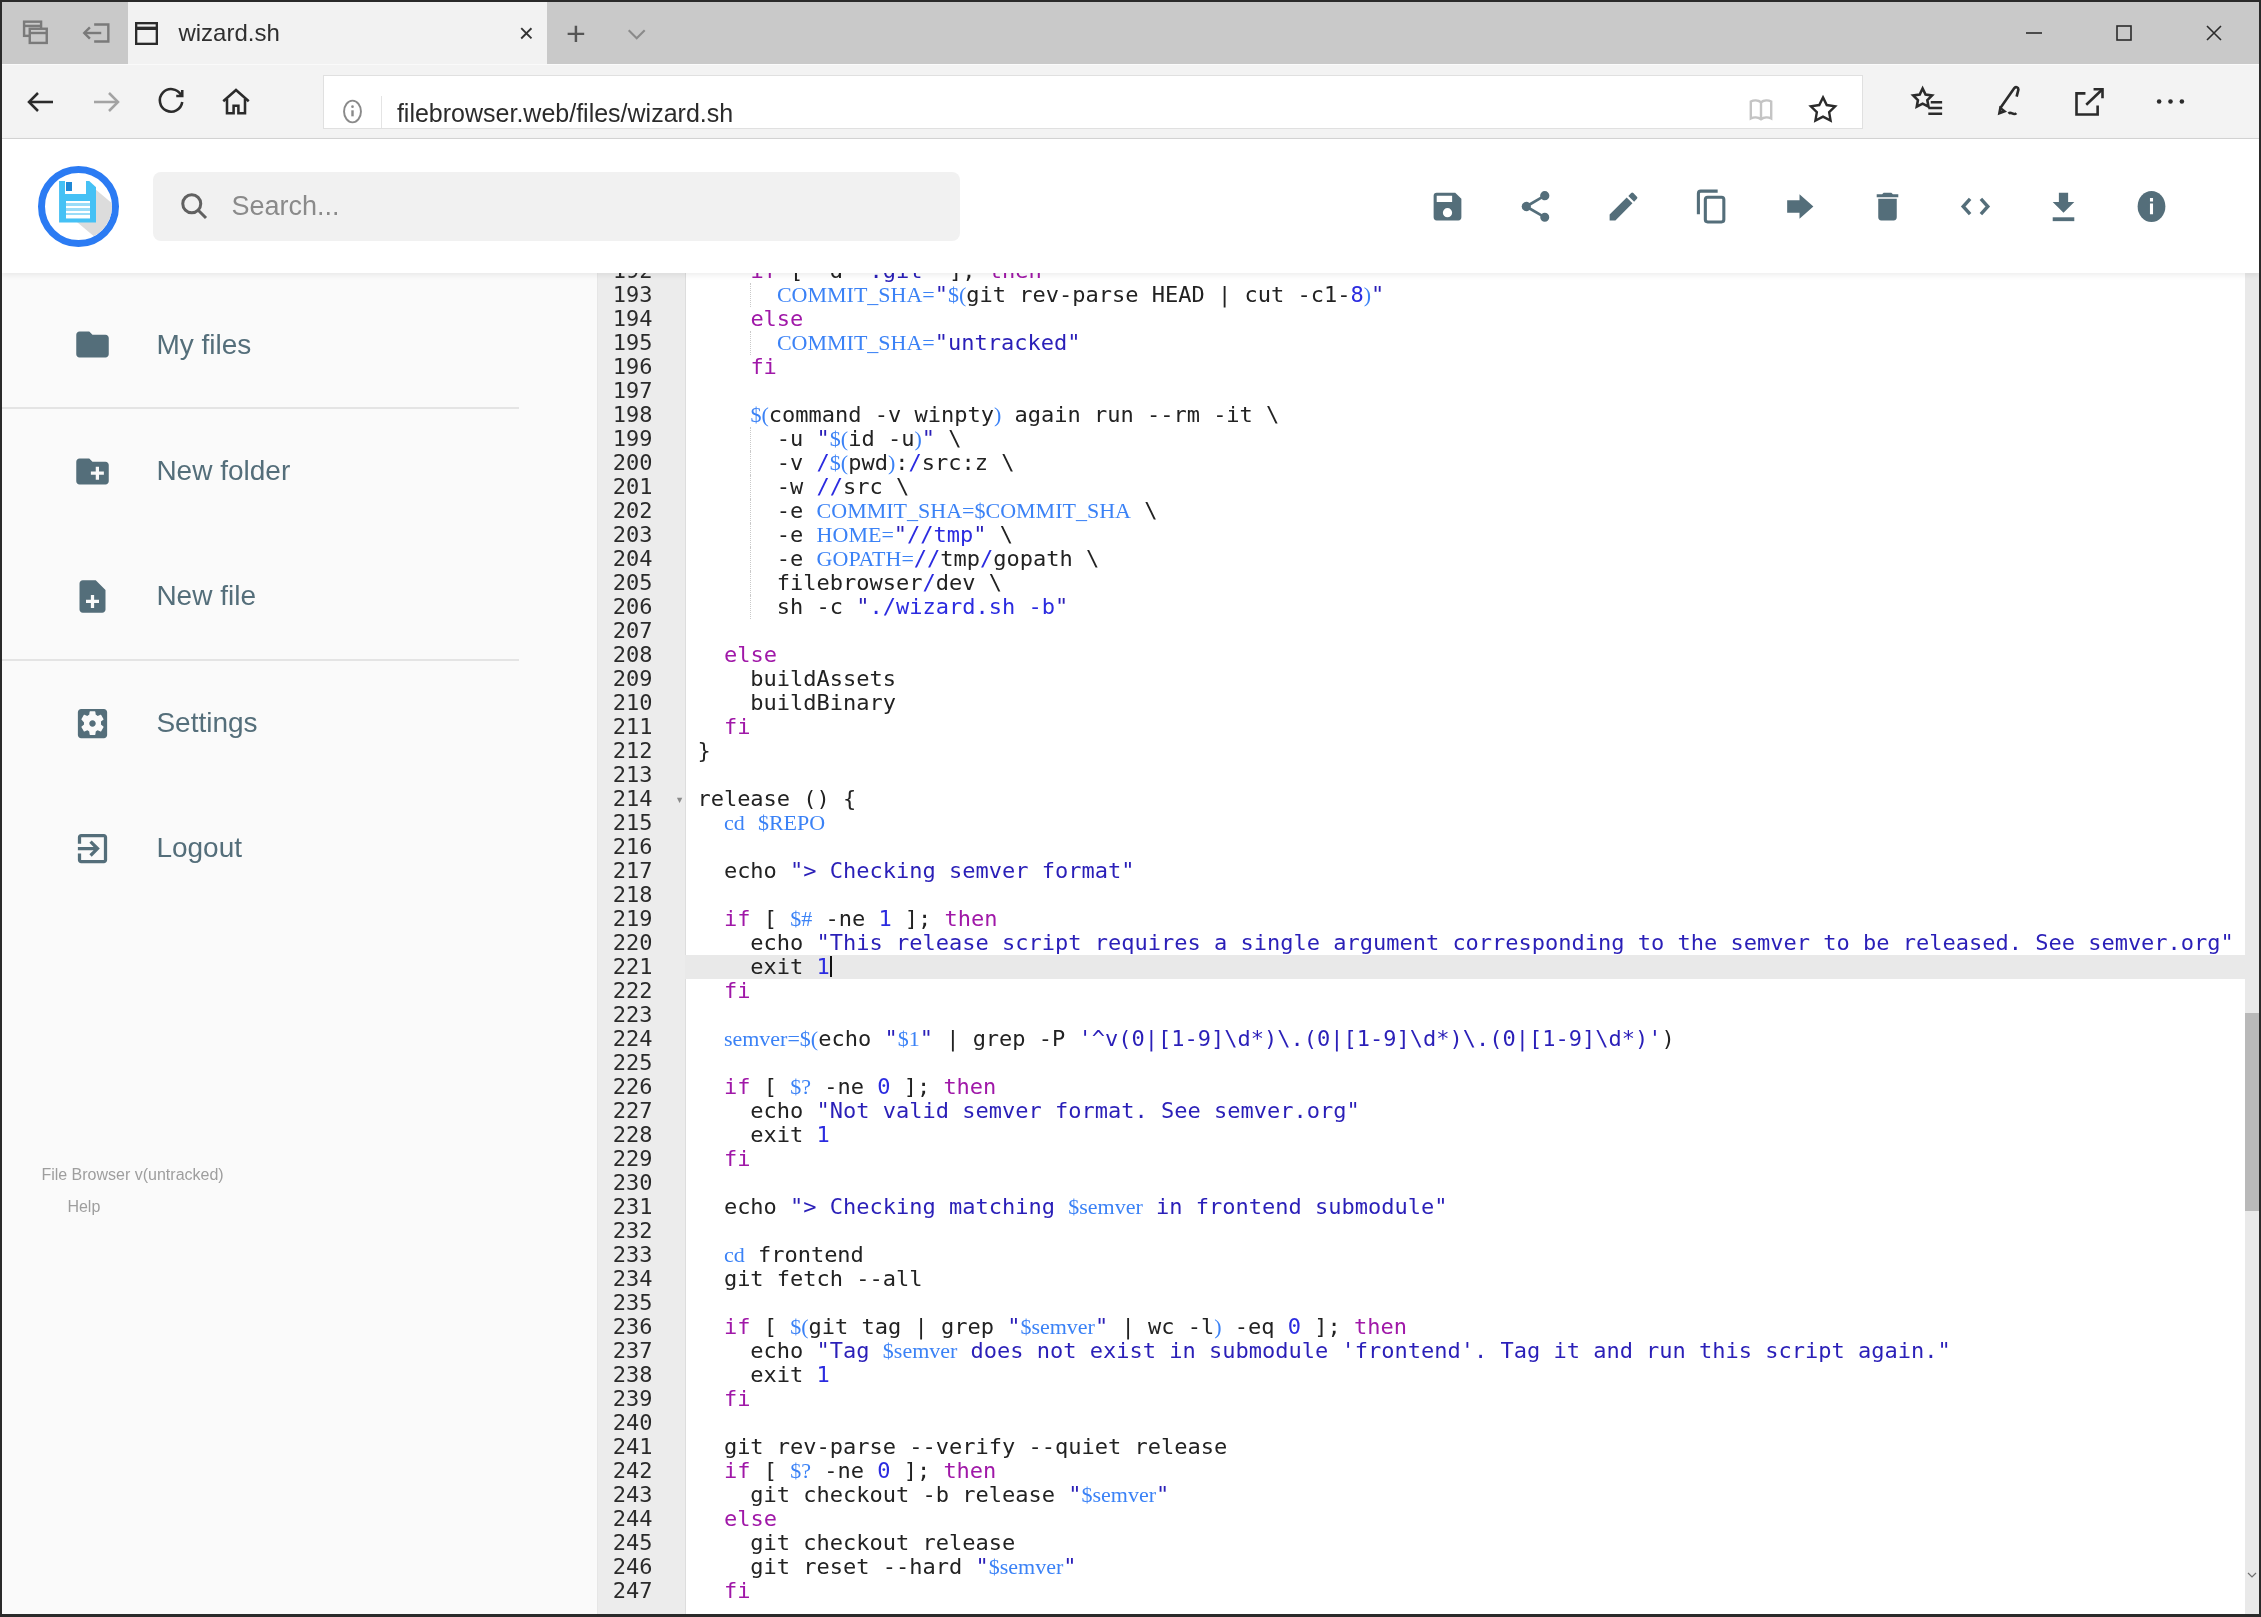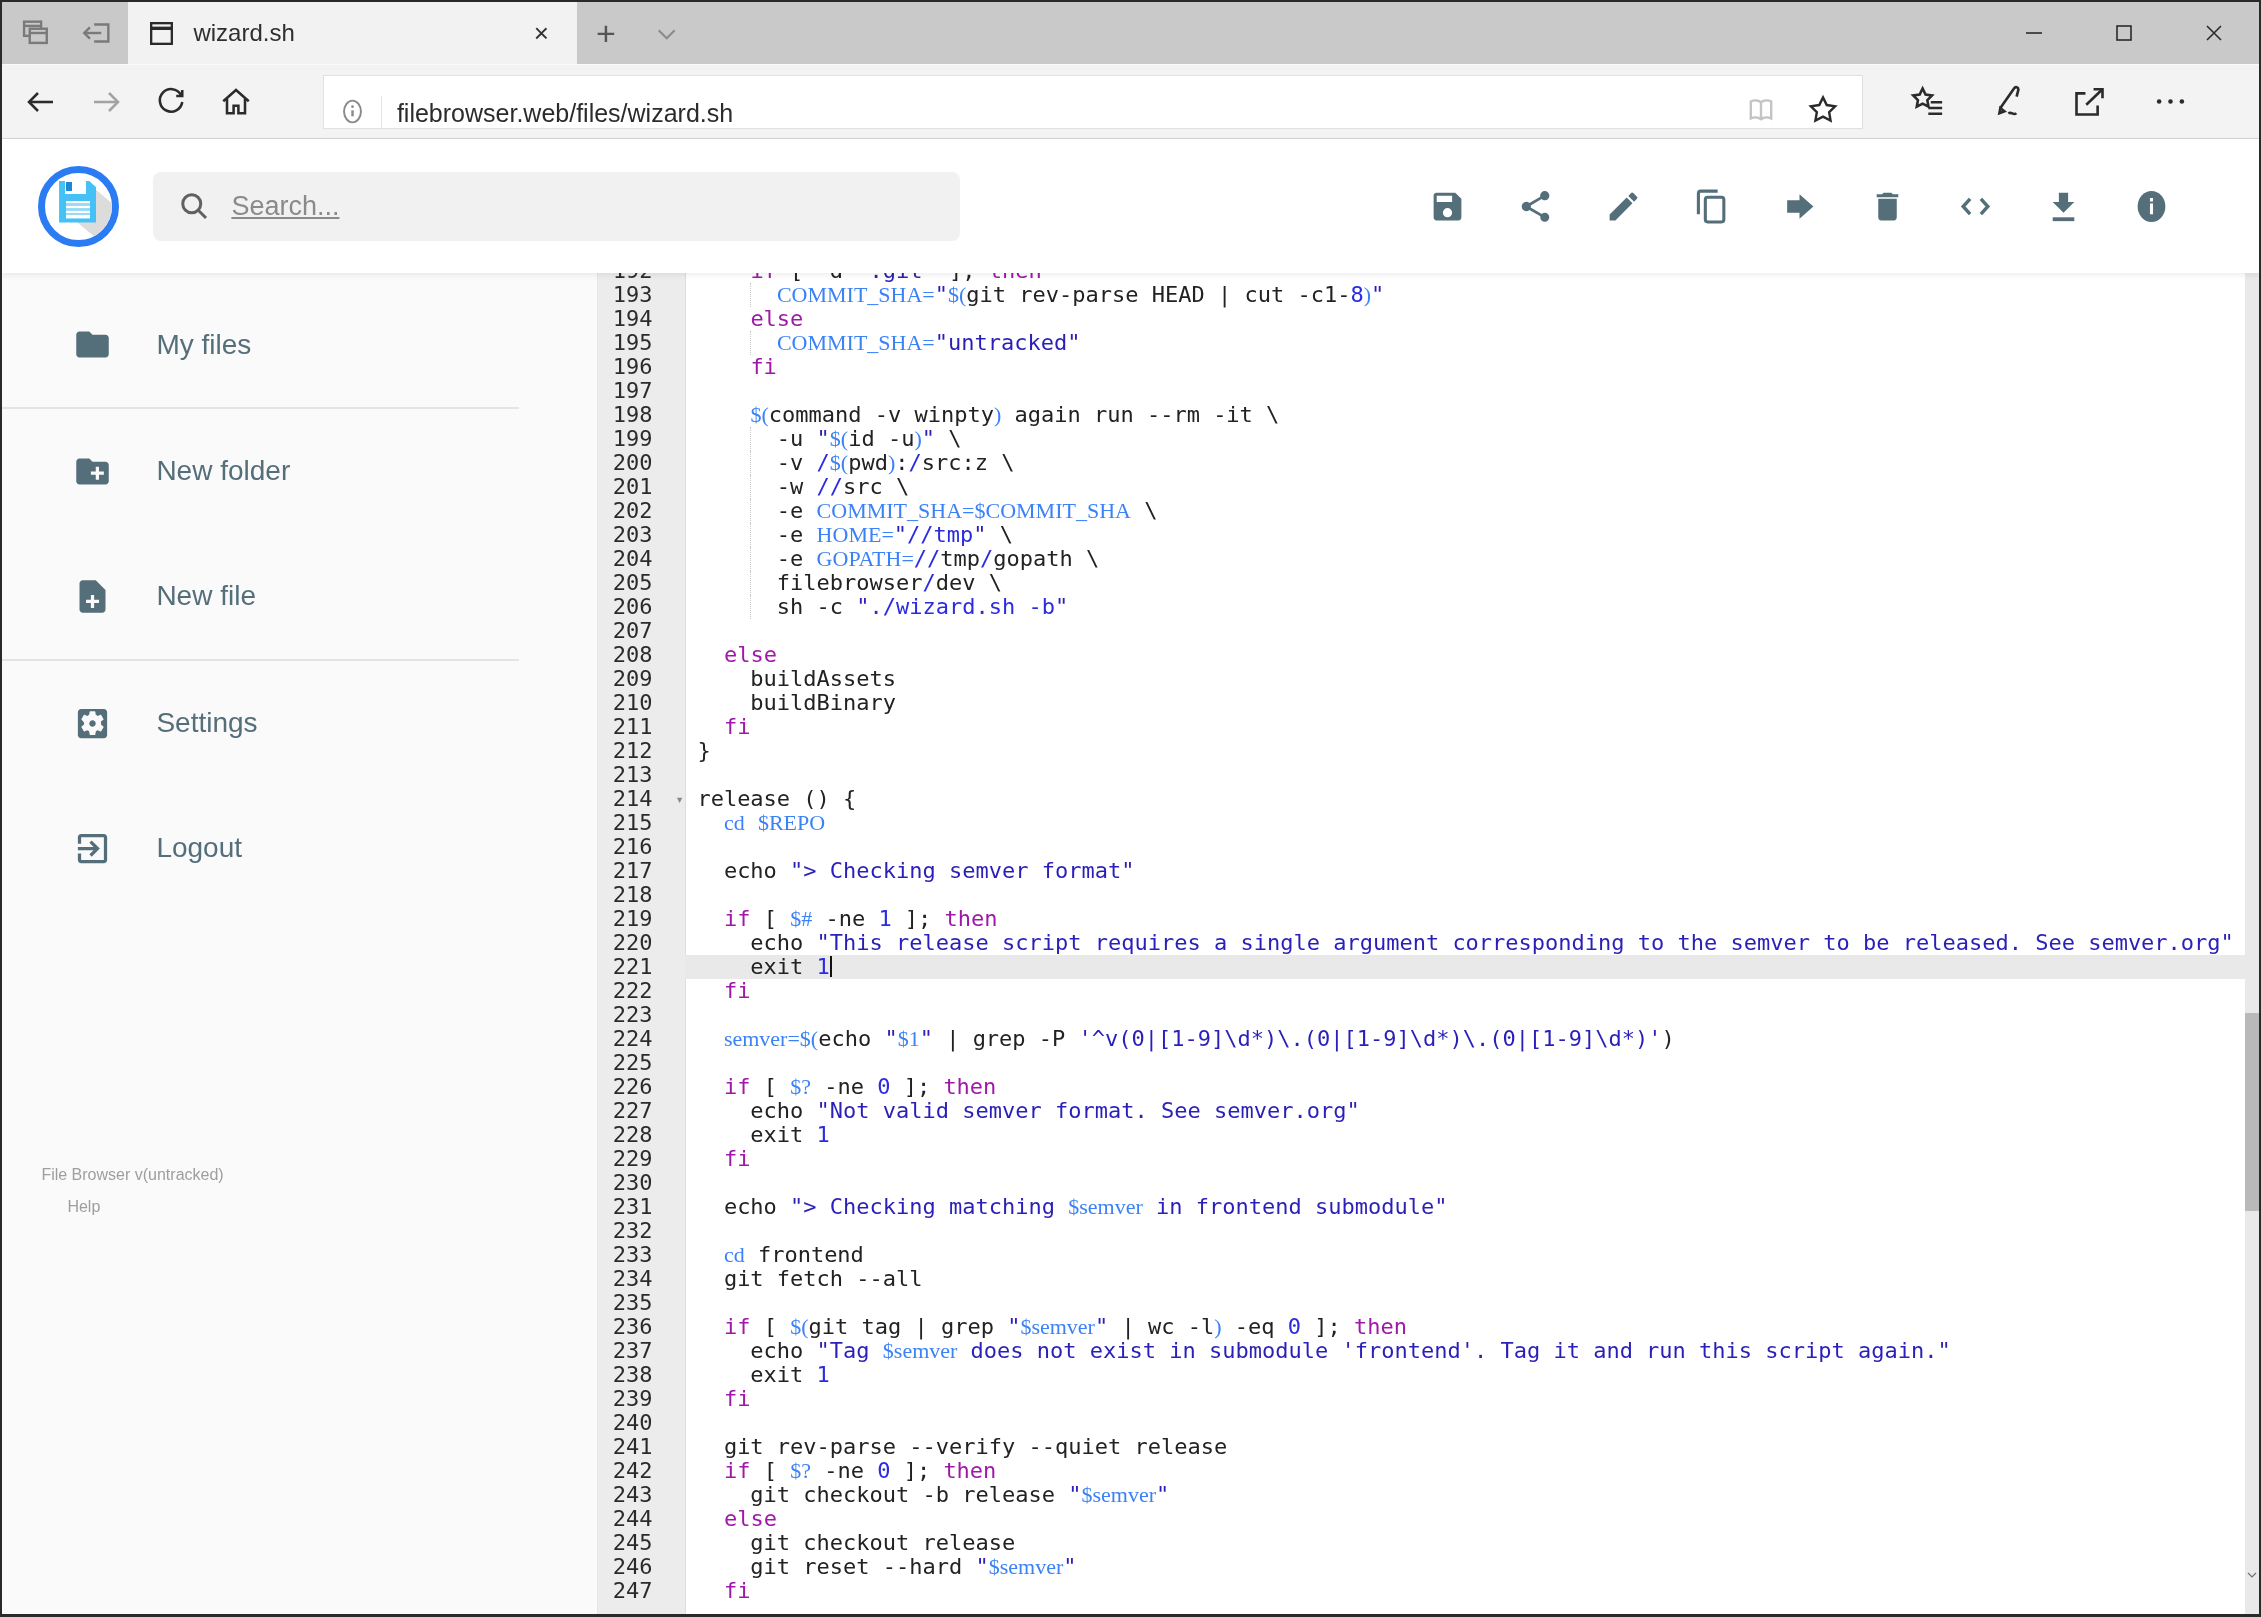--- a/index.html
+++ b/index.html
@@ -3,21 +3,21 @@
 <meta charset="utf-8">
 <style>
   html,body{margin:0;padding:0;}
   body{width:2261px;height:1617px;position:relative;overflow:hidden;
        font-family:"Liberation Sans", sans-serif;background:#fafafa;}
   .frame{position:absolute;inset:0;border:2.4px solid #2a2a2a;border-bottom-width:3.2px;pointer-events:none;z-index:99;}
 
   
   .tabbar{position:absolute;left:2.4px;right:2.4px;top:2.4px;height:62px;background:#c9c9c9;display:flex;align-items:stretch;}
   .tab-sys-btn{width:63px;display:flex;align-items:center;justify-content:center;}
-  .tab{width:413px;background:#f2f2f2;display:flex;align-items:center;padding:0 18px;gap:16px;}
+  .tab{width:413px;background:#f2f2f2;display:flex;align-items:center;padding:0 3px;gap:16px;}
   .tab-title{font-size:24px;color:#2f2f2f;flex:1;}
   .tab-close{font-size:26px;color:#333;width:36px;text-align:center;}
   .newtab{width:57px;display:flex;align-items:center;justify-content:center;font-size:34px;color:#555;font-weight:300;}
   .tablist-btn{width:65px;display:flex;align-items:center;justify-content:center;}
   .win-controls{margin-left:auto;display:flex;}
   .win-btn{width:90px;display:flex;align-items:center;justify-content:center;color:#2b2b2b;}
 
   
   .toolbar{position:absolute;left:2.4px;right:2.4px;top:65px;height:73px;background:#f3f3f3;border-bottom:1.6px solid #d6d6d6;display:flex;align-items:center;}
   .nav-btn{width:52px;height:52px;display:flex;align-items:center;justify-content:center;margin-left:13px;}
@@ -31,21 +31,21 @@
   .appheader{position:absolute;left:2.4px;right:2.4px;top:139px;height:134px;background:#fff;box-shadow:0 2.4px 5.7px rgba(0,0,0,.08);z-index:5;display:flex;align-items:center;}
   .logo{position:relative;width:81px;height:81px;margin-left:36px;border-radius:50%;border:7.3px solid var(--accent);background:#fff;box-sizing:border-box;overflow:hidden;}
   .logo-shadow{position:absolute;left:24px;top:27.4px;width:65px;height:37px;background:#dcdcdc;transform:rotate(40deg);}
   .floppy{position:absolute;left:13.7px;top:8px;width:37px;height:42px;background:#45c1f5;
           clip-path:polygon(0 0,80% 0,100% 16%,100% 100%,0 100%);}
   .floppy-label{position:absolute;left:5.7px;top:0;width:21px;height:13.7px;background:#fff;}
   .floppy-notch{position:absolute;left:1.6px;top:1.6px;width:5.7px;height:9px;background:#1e88d6;}
   .floppy-lines{position:absolute;left:6.5px;top:20px;width:24px;height:18px;background:#fff;
           background-image:repeating-linear-gradient(#fff 0 2.4px,#9adcf8 2.4px 4.8px);}
   .search{margin-left:34px;width:807px;height:69px;background:#f1f1f1;border-radius:8px;display:flex;align-items:center;}
-  .search-ph{font-size:27px;color:#8a8a8a;margin-left:19.4px;text-decoration:underline;}
+  .search-ph{font-size:27px;color:#8a8a8a;margin-left:19.4px;}
   .actions{margin-left:auto;display:flex;gap:51px;padding-right:89px;}
   .act{width:37px;height:37px;display:flex;align-items:center;justify-content:center;}
 
   
   .content{position:absolute;left:2.4px;right:2.4px;top:273px;bottom:3.2px;background:#fafafa;}
   .sidebar{position:absolute;left:0;top:0;bottom:4px;width:517px;}
   .side-item{display:flex;align-items:center;height:89px;padding-left:71px;gap:44px;color:#546e7a;}
   .side-item .lbl{font-size:28px;}
   .divider{height:1.6px;background:#e4e4e4;margin:18px 0;}
   .side-footer{margin:266px 0 0 39px;color:#9e9e9e;font-size:16px;line-height:32px;}

